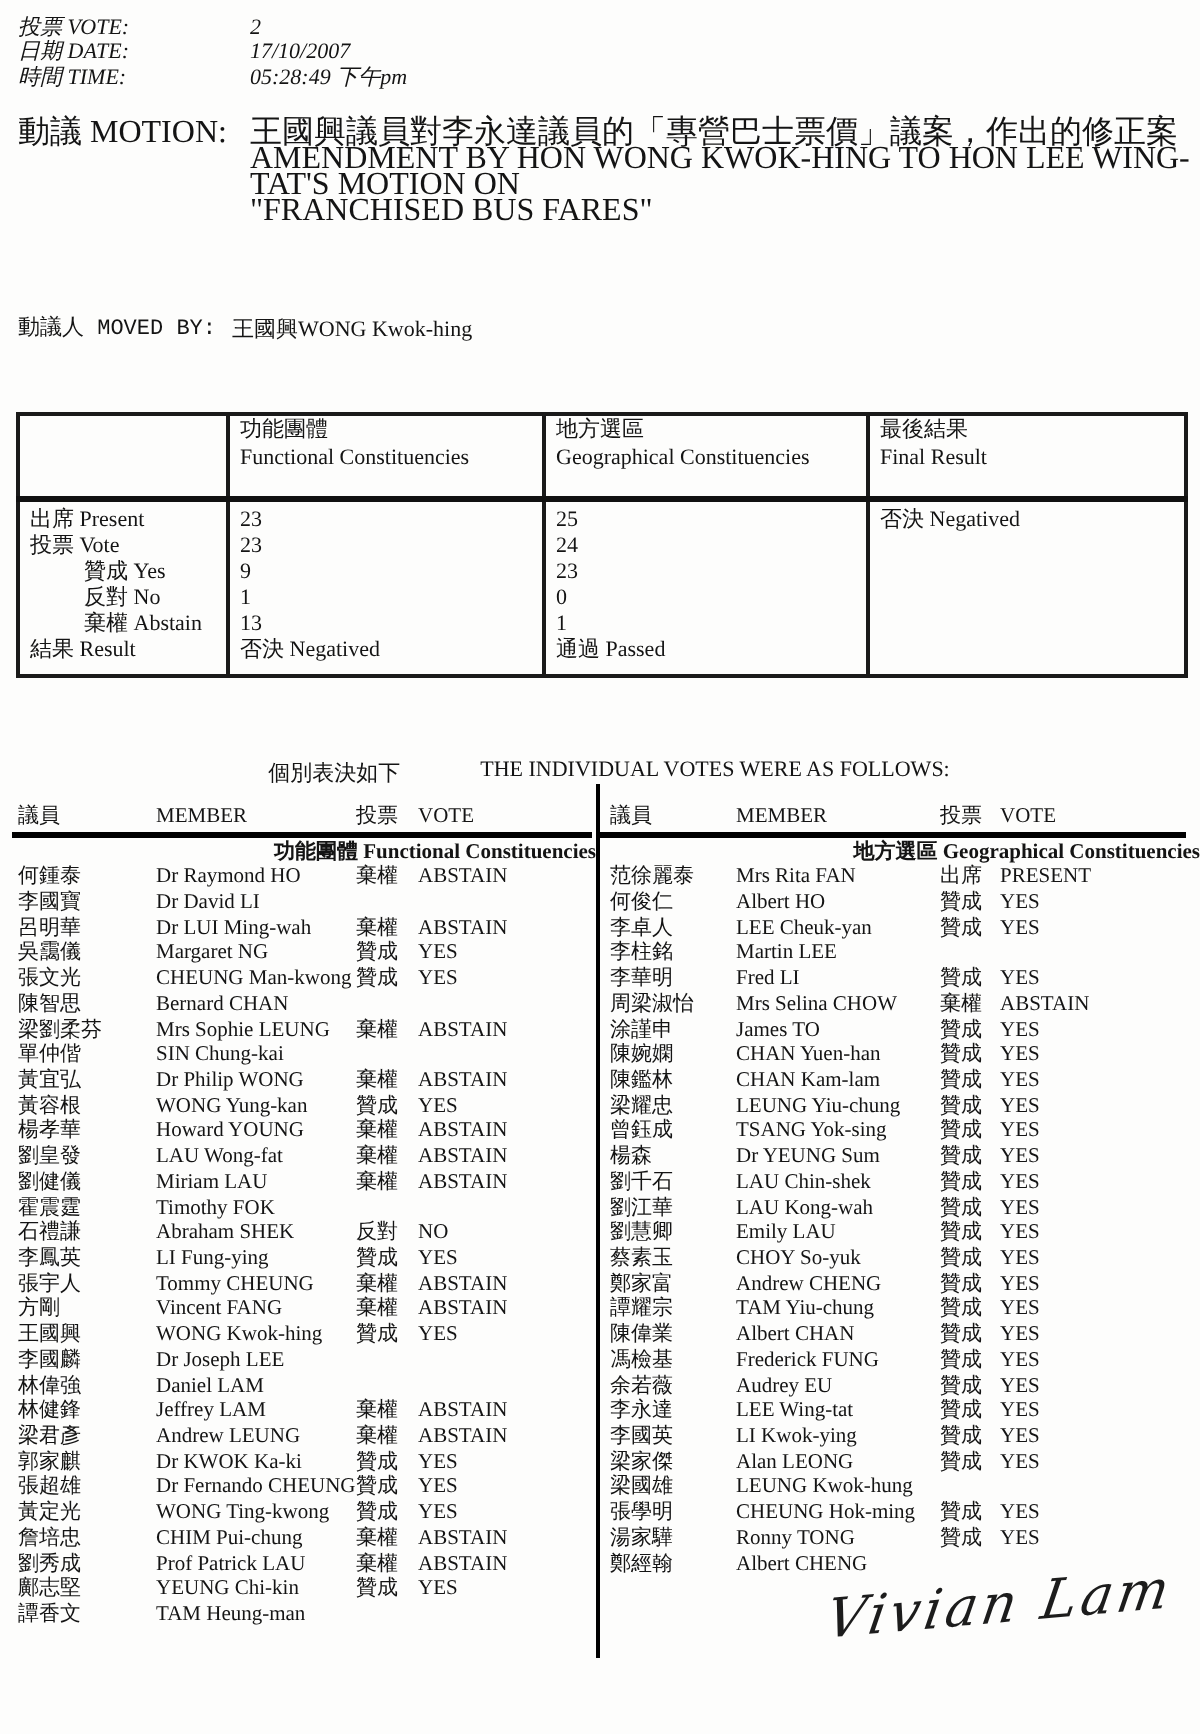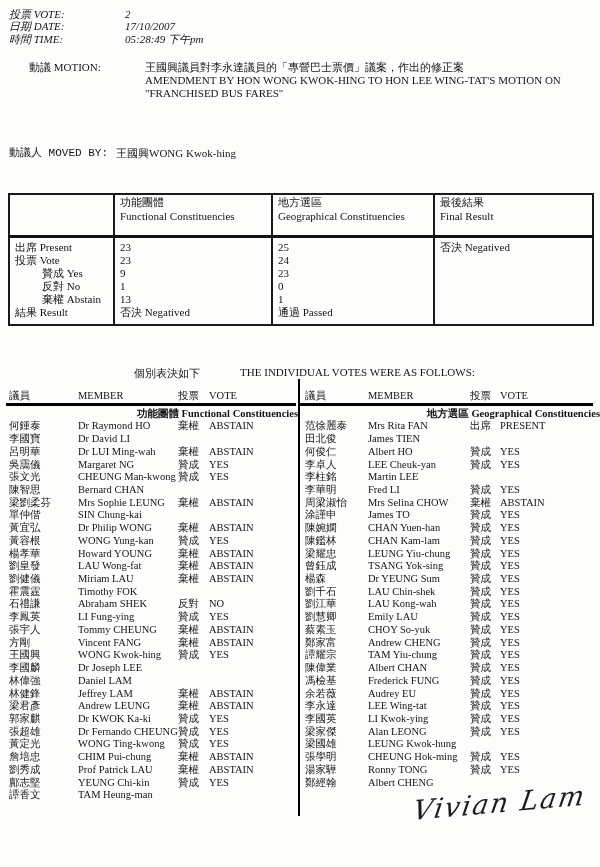--- a/index.html
+++ b/index.html
@@ -9,21 +9,21 @@
     font-family:"Liberation Serif","DejaVu Serif",serif;
     color:#141414;
   }
   .page { position:relative; width:600px; height:867px; background:#fdfdfc; overflow:hidden; }
 
   
   .meta { padding:8px 0 0 9px; font-size:11px; line-height:12.4px; }
   .meta-row { display:flex;font-style:italic; }
   .meta-label { width:116px; flex:none; }
 
-  .motion { display:flex; margin-top:16px; padding-left:9px; font-size:11px; line-height:12.8px;margin-left:20px; }
+  .motion { display:flex; margin-top:16px; padding-left:9px; font-size:16px; line-height:12.8px; }
   .motion-label { width:116px; flex:none; }
 
   .movedby { display:flex; margin-top:47px; padding-left:9px; font-size:11px; line-height:12.8px; }
   .movedby-label { width:107px; flex:none;font-family:Liberation Mono, monospace; }
 
   
   table.summary { margin:34px 0 0 8px; width:584px; border-collapse:collapse; table-layout:fixed; font-size:11px; }
   table.summary th, table.summary td {
     border:2px solid #1a1a1a; padding:1px 5px; text-align:left;
     font-weight:normal; vertical-align:top;
@@ -368,26 +368,20 @@
           <span>Geographical Constituencies</span>
         </div>
         <div id="gc-rows">
             <div class="iv-row">
               <span>范徐麗泰</span>
               <span>Mrs Rita FAN</span>
               <span>出席</span>
               <span>PRESENT</span>
             </div>
             <div class="iv-row">
-              <span>田北俊</span>
-              <span>James TIEN</span>
-              <span></span>
-              <span></span>
-            </div>
-            <div class="iv-row">
               <span>何俊仁</span>
               <span>Albert HO</span>
               <span>贊成</span>
               <span>YES</span>
             </div>
             <div class="iv-row">
               <span>李卓人</span>
               <span>LEE Cheuk-yan</span>
               <span>贊成</span>
               <span>YES</span>

